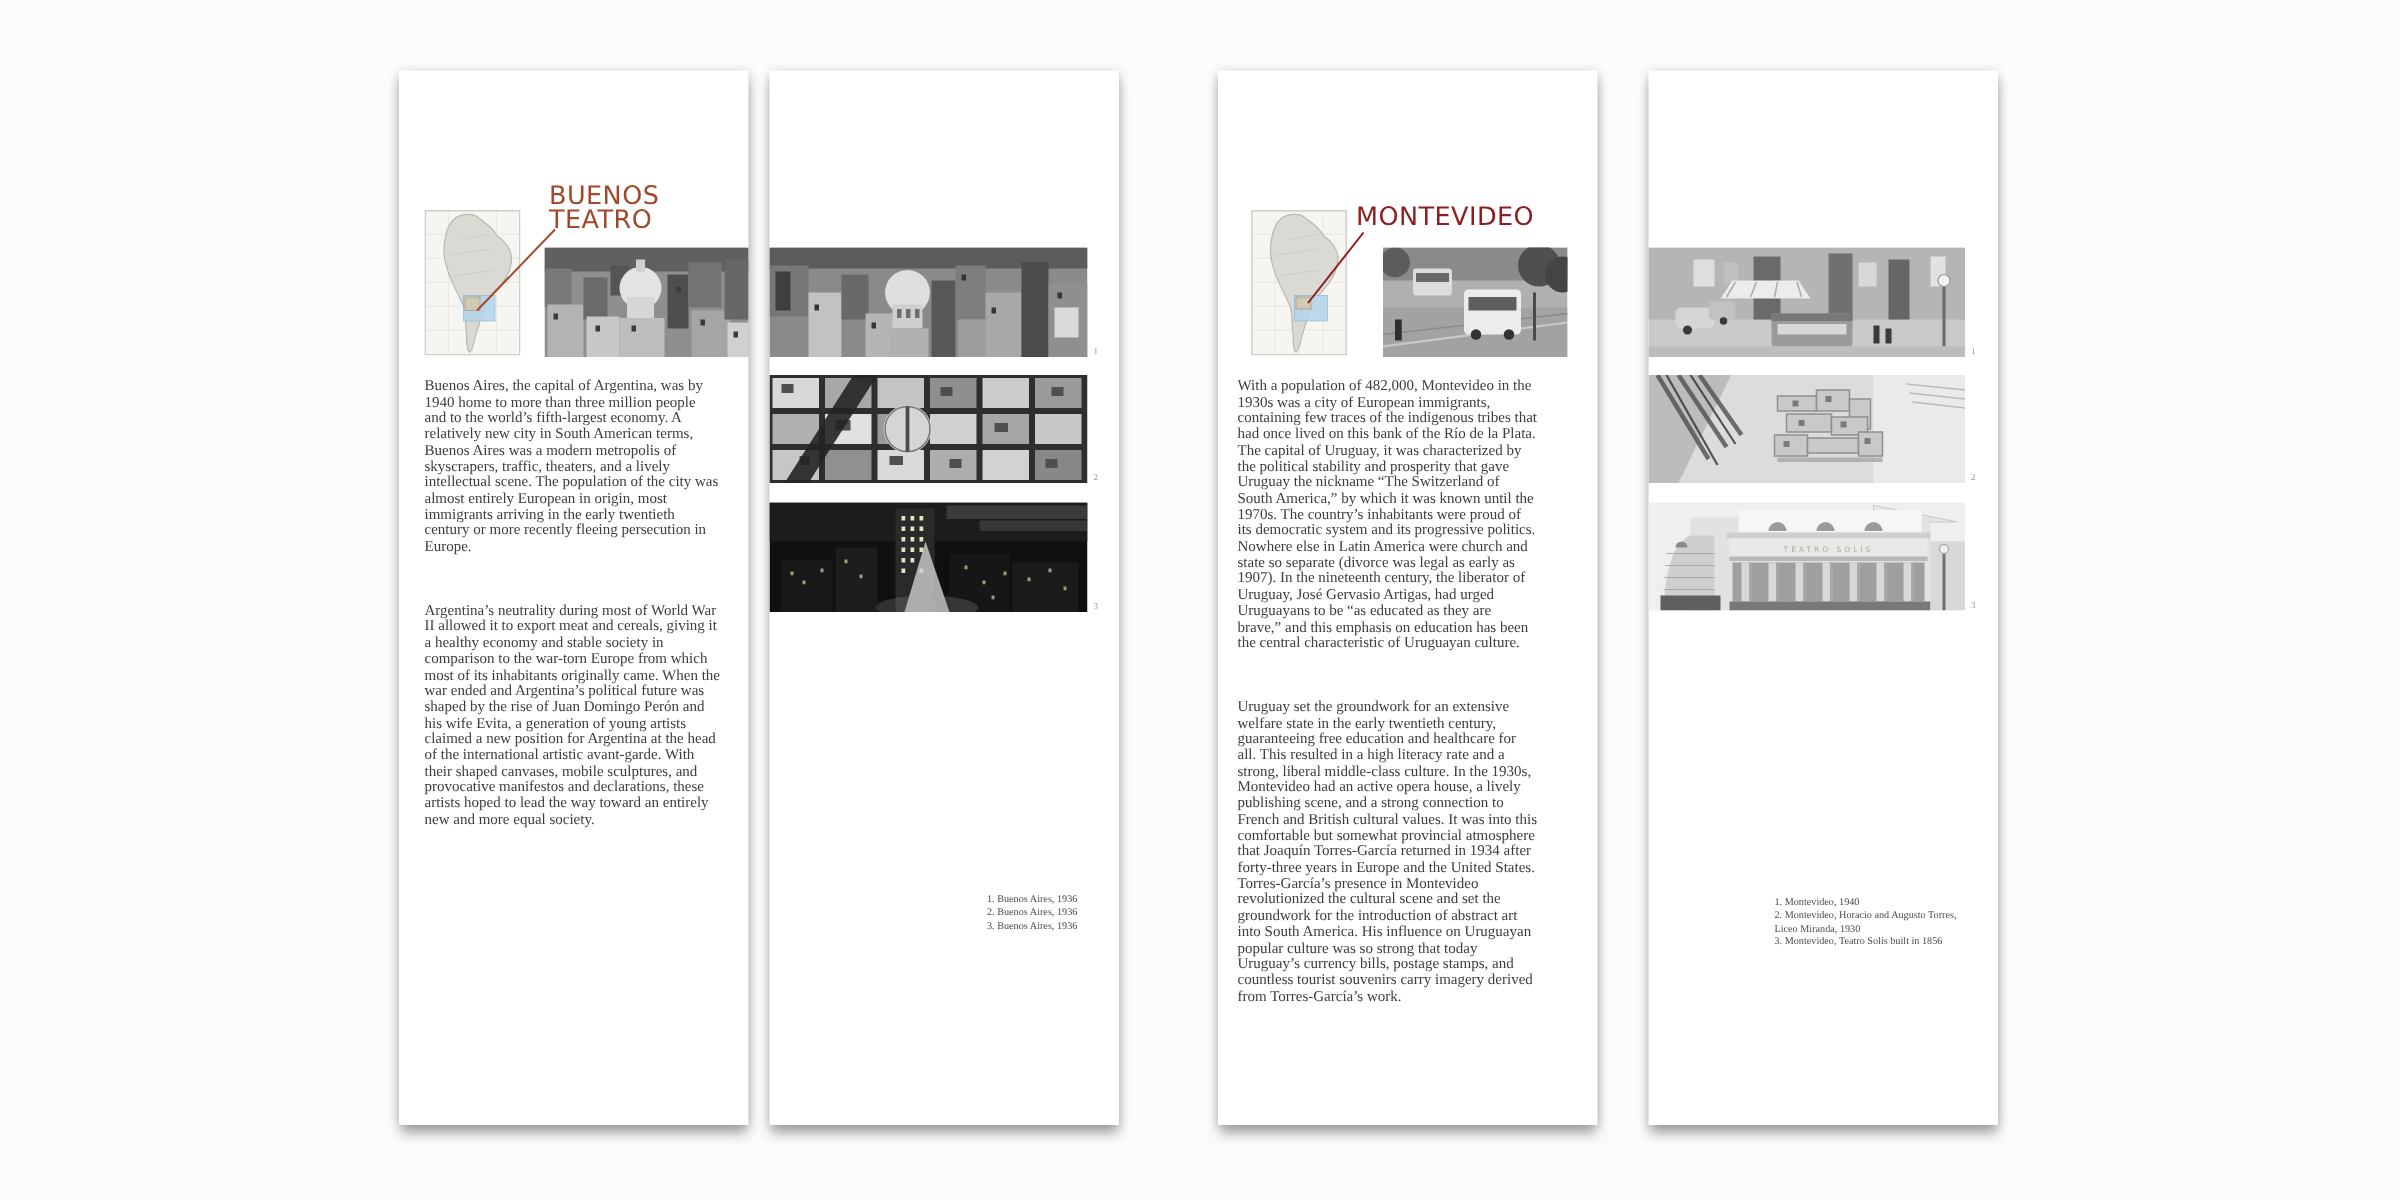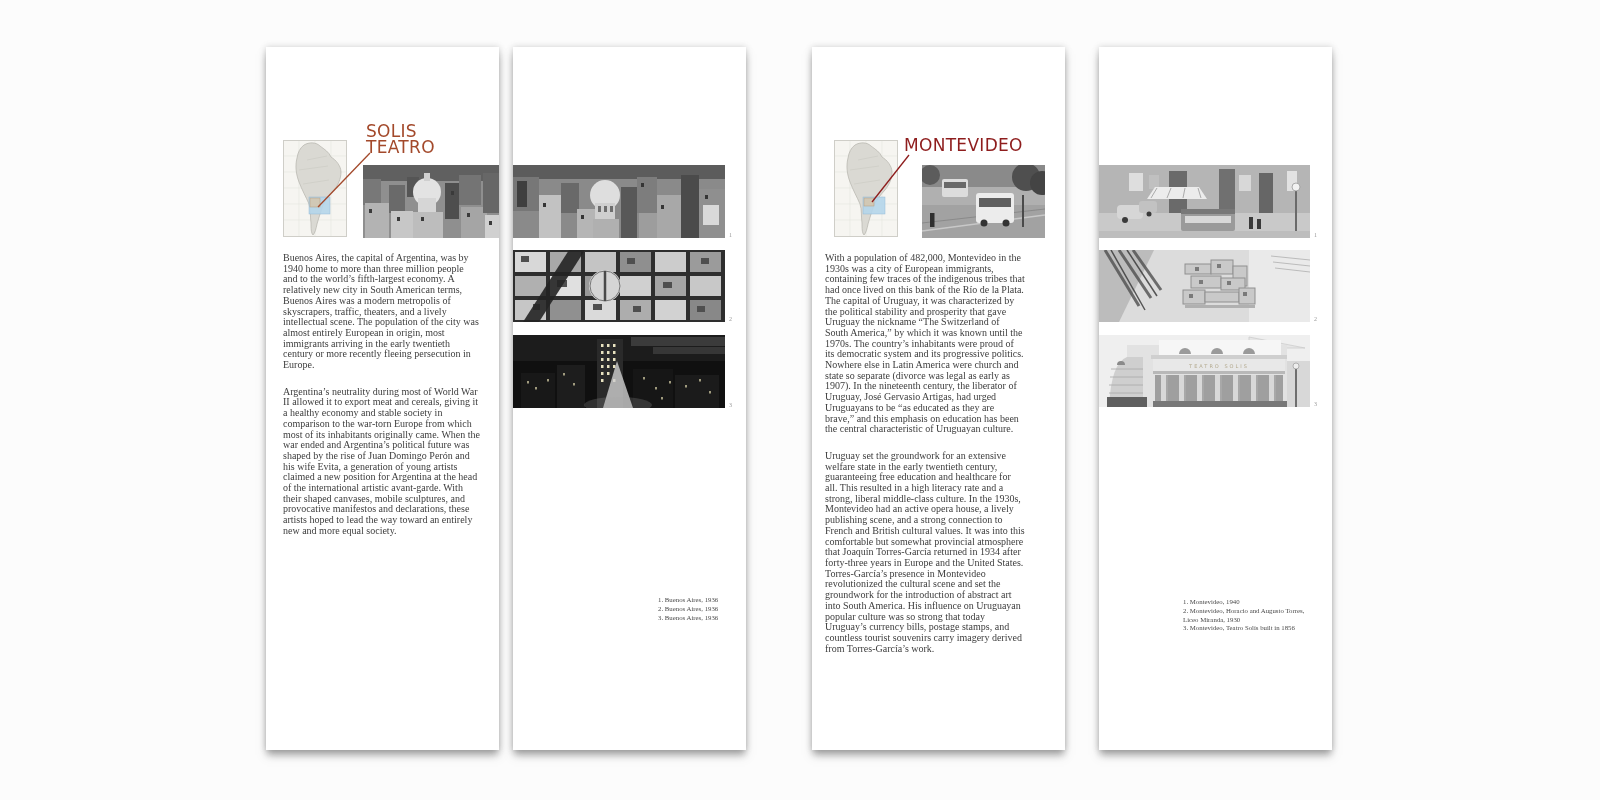--- a/index.html
+++ b/index.html
@@ -39,21 +39,21 @@
     font-size:6px;line-height:6px;color:#999;
   }
 
   .bodytext{
     position:absolute;
     color:var(--body-text,#3d3d3d);
     font-size:10px;line-height:10.7px;
     text-align:left;
   }
   .bodytext p{margin:0;}
-  .bodytext p + p{margin-top:16px;}
+  .bodytext p + p{margin-top:32px;}
 
   .captions{
     position:absolute;
     font-size:6.8px;line-height:8.8px;
     color:var(--caption-text,#4a4a4a);
   }
   .caption-item{margin:0;}
 </style>
 </head>
 <body>
@@ -80,21 +80,21 @@
         <rect x="26" y="57" width="21" height="17" fill="#b5d6eb" opacity="0.9" stroke="#8ab4d4" stroke-width="0.5"></rect>
         <rect x="27" y="58" width="10" height="9" fill="#e3c094" opacity="0.6" stroke="#b8824a" stroke-width="0.6"></rect>
       </svg>
     </figure>
 
     <svg class="pointer-svg pointer-ba">
       <line x1="104" y1="106" x2="52" y2="160" stroke="currentColor" stroke-width="1.3"></line>
     </svg>
 
     <div class="city-title title-ba" style="left:100px;top:76px;">
-      <div>SOLIS</div>
+      <div>BUENOS</div>
       <div>TEATRO</div>
     </div>
 
     <figure class="photo-row" style="left:97px;top:118px;width:136px;height:73px;">
       <svg viewBox="0 0 136 73" preserveAspectRatio="none">
         <rect width="136" height="73" fill="#8f8f8f"></rect>
         <rect width="136" height="16" fill="#606060"></rect>
         <rect x="0" y="14" width="18" height="26" fill="#787878"></rect>
         <rect x="2" y="38" width="24" height="35" fill="#b3b3b3"></rect>
         <rect x="26" y="20" width="16" height="28" fill="#6a6a6a"></rect>

